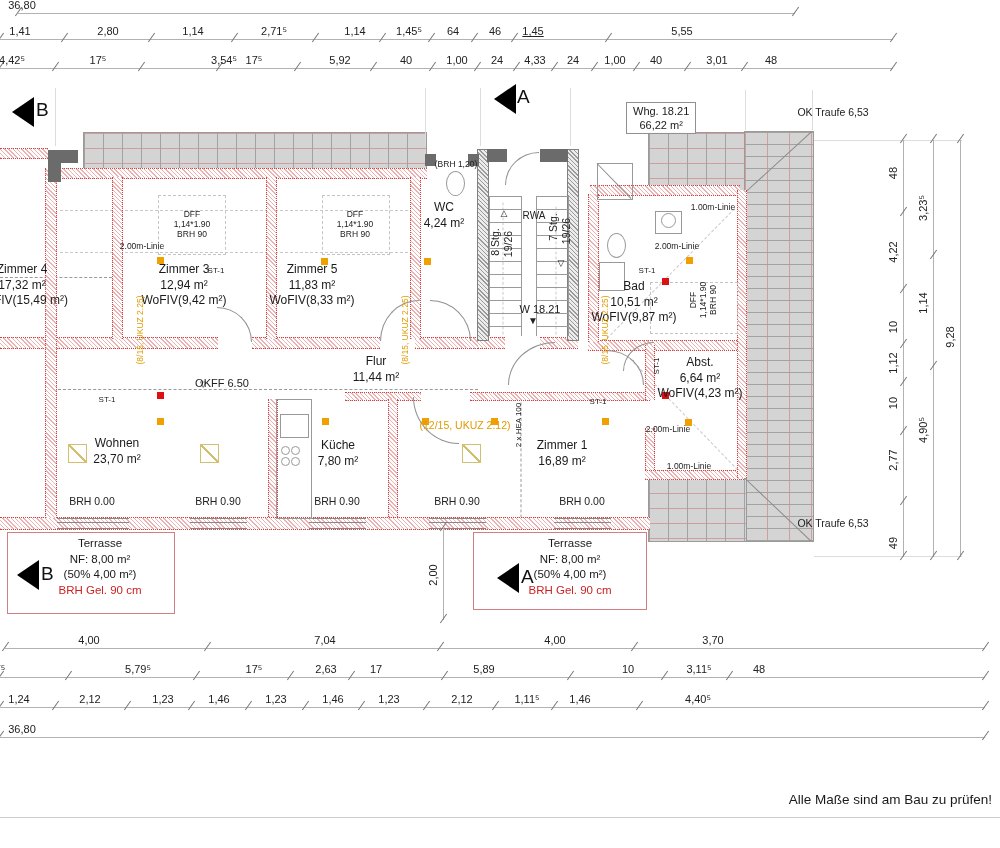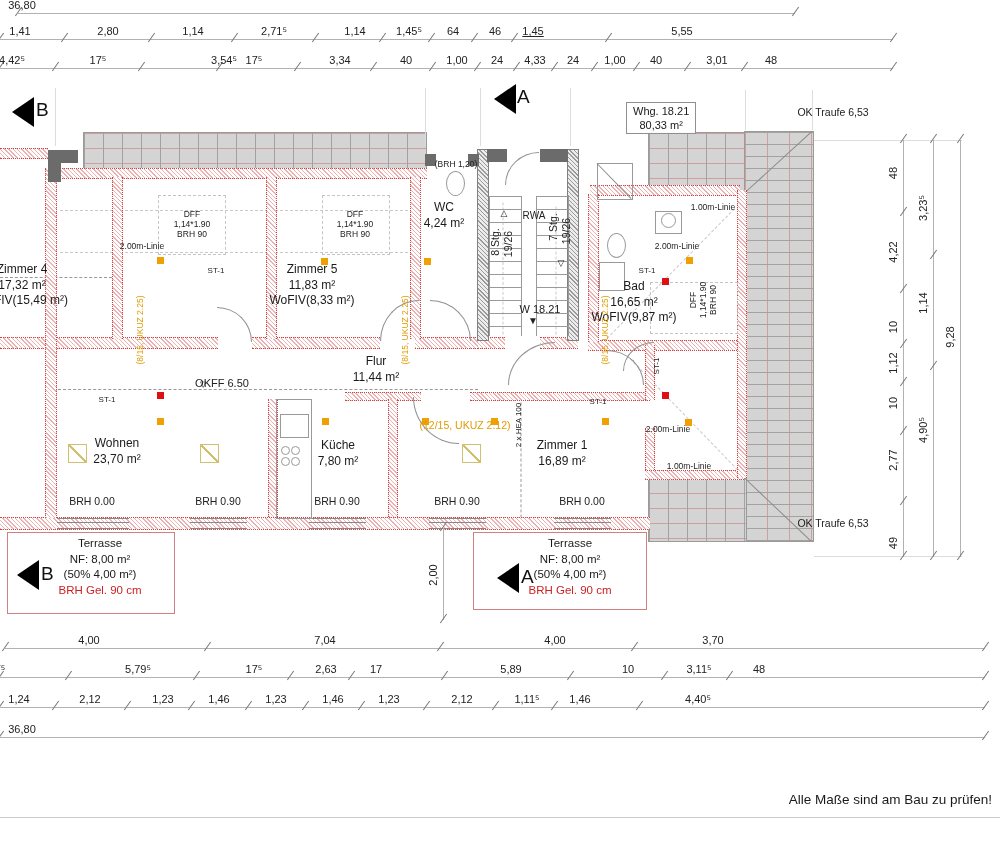--- a/index.html
+++ b/index.html
@@ -259,40 +259,40 @@
       <div class="abs dimtxt" style="left: 355px; top: 25px;">1,14</div>
       <div class="abs dimtxt" style="left: 409px; top: 25px;">1,45⁵</div>
       <div class="abs dimtxt" style="left: 453px; top: 25px;">64</div>
       <div class="abs dimtxt" style="left: 495px; top: 25px;">46</div>
       <div class="abs dimtxt" style="left: 533px; top: 25px; text-decoration: underline;">1,45</div>
       <div class="abs dimtxt" style="left: 682px; top: 25px;">5,55</div>
       <div class="abs dimtxt" style="left: 12px; top: 54px;">4,42⁵</div>
       <div class="abs dimtxt" style="left: 98px; top: 54px;">17⁵</div>
       <div class="abs dimtxt" style="left: 184px; top: 54px; margin-left: 40px;">3,54⁵</div>
       <div class="abs dimtxt" style="left: 254px; top: 54px;">17⁵</div>
-      <div class="abs dimtxt" style="left: 340px; top: 54px;">3,34</div>
+      <div class="abs dimtxt" style="left: 340px; top: 54px;">5,92</div>
       <div class="abs dimtxt" style="left: 406px; top: 54px;">40</div>
       <div class="abs dimtxt" style="left: 457px; top: 54px;">1,00</div>
       <div class="abs dimtxt" style="left: 497px; top: 54px;">24</div>
       <div class="abs dimtxt" style="left: 535px; top: 54px;">4,33</div>
       <div class="abs dimtxt" style="left: 573px; top: 54px;">24</div>
       <div class="abs dimtxt" style="left: 615px; top: 54px;">1,00</div>
       <div class="abs dimtxt" style="left: 656px; top: 54px;">40</div>
       <div class="abs dimtxt" style="left: 717px; top: 54px;">3,01</div>
       <div class="abs dimtxt" style="left: 771px; top: 54px;">48</div>
       <div class="abs dimtxt" style="left: 89px; top: 634px;">4,00</div>
       <div class="abs dimtxt" style="left: 325px; top: 634px;">7,04</div>
       <div class="abs dimtxt" style="left: 555px; top: 634px;">4,00</div>
       <div class="abs dimtxt" style="left: 713px; top: 634px;">3,70</div>
       <div class="abs dimtxt" style="left: -3px; top: 663px;">17⁵</div>
       <div class="abs dimtxt" style="left: 138px; top: 663px;">5,79⁵</div>
       <div class="abs dimtxt" style="left: 254px; top: 663px;">17⁵</div>
       <div class="abs dimtxt" style="left: 326px; top: 663px;">2,63</div>
       <div class="abs dimtxt" style="left: 376px; top: 663px;">17</div>
-      <div class="abs dimtxt" style="left: 511px; top: 663px;">5,89</div>
+      <div class="abs dimtxt" style="left: 484px; top: 663px;">5,89</div>
       <div class="abs dimtxt" style="left: 628px; top: 663px;">10</div>
       <div class="abs dimtxt" style="left: 699px; top: 663px;">3,11⁵</div>
       <div class="abs dimtxt" style="left: 759px; top: 663px;">48</div>
       <div class="abs dimtxt" style="left: 19px; top: 693px;">1,24</div>
       <div class="abs dimtxt" style="left: 90px; top: 693px;">2,12</div>
       <div class="abs dimtxt" style="left: 163px; top: 693px;">1,23</div>
       <div class="abs dimtxt" style="left: 219px; top: 693px;">1,46</div>
       <div class="abs dimtxt" style="left: 276px; top: 693px;">1,23</div>
       <div class="abs dimtxt" style="left: 333px; top: 693px;">1,46</div>
       <div class="abs dimtxt" style="left: 389px; top: 693px;">1,23</div>
@@ -311,33 +311,43 @@
       <div class="abs dimtxtv" style="left: 923px; top: 208px;">3,23⁵</div>
       <div class="abs dimtxtv" style="left: 923px; top: 303px;">1,14</div>
       <div class="abs dimtxtv" style="left: 923px; top: 430px;">4,90⁵</div>
       <div class="abs dimtxtv" style="left: 950px; top: 337px;">9,28</div>
       <div class="abs dimtxtv" style="left: 433px; top: 575px;">2,00</div>
       <div class="abs room" style="left: 22px; top: 262px;">
         <div>Zimmer 4</div>
         <div>17,32 m²</div>
         <div>WoFIV(15,49 m²)</div>
       </div>
+      <div class="abs room" style="left: 184px; top: 262px;">
+        <div>Zimmer 3</div>
+        <div>12,94 m²</div>
+        <div>WoFIV(9,42 m²)</div>
+      </div>
       <div class="abs room" style="left: 312px; top: 262px;">
         <div>Zimmer 5</div>
         <div>11,83 m²</div>
         <div>WoFIV(8,33 m²)</div>
       </div>
       <div class="abs room" style="left: 444px; top: 200px;">
         <div>WC</div>
         <div>4,24 m²</div>
       </div>
       <div class="abs room" style="left: 634px; top: 279px;">
         <div>Bad</div>
-        <div>16,65 m²</div>
+        <div>10,51 m²</div>
         <div>WoFIV(9,87 m²)</div>
+      </div>
+      <div class="abs room" style="left: 700px; top: 355px;">
+        <div>Abst.</div>
+        <div>6,64 m²</div>
+        <div>WoFIV(4,23 m²)</div>
       </div>
       <div class="abs room" style="left: 376px; top: 354px;">
         <div>Flur</div>
         <div>11,44 m²</div>
       </div>
       <div class="abs room" style="left: 117px; top: 436px;">
         <div>Wohnen</div>
         <div>23,70 m²</div>
       </div>
       <div class="abs room" style="left: 338px; top: 438px;">
@@ -404,18 +414,18 @@
       <div class="abs ann" style="left: 457px; top: 496px; font-size: 10.5px;">BRH 0.90</div>
       <div class="abs ann" style="left: 582px; top: 496px; font-size: 10.5px;">BRH 0.00</div>
       <div class="abs seclab" style="left: 36px; top: 99px;">B</div>
       <div class="abs seclab" style="left: 517px; top: 86px;">A</div>
       <div class="abs seclab" style="left: 41px; top: 563px;">B</div>
       <div class="abs seclab" style="left: 521px; top: 566px;">A</div>
     </div>
 
   <div class="abs whgbox" style="left:626px;top:102px;">
     <div>Whg. 18.21</div>
-    <div>80,33 m²</div>
+    <div>66,22 m²</div>
   </div>
 
   <div class="abs note" style="right:8px;top:792px;">Alle Maße sind am Bau zu prüfen!</div>
   <div class="abs hline" style="left:0;top:817px;width:1000px;"></div>
 </div>
 
 </body></html>

